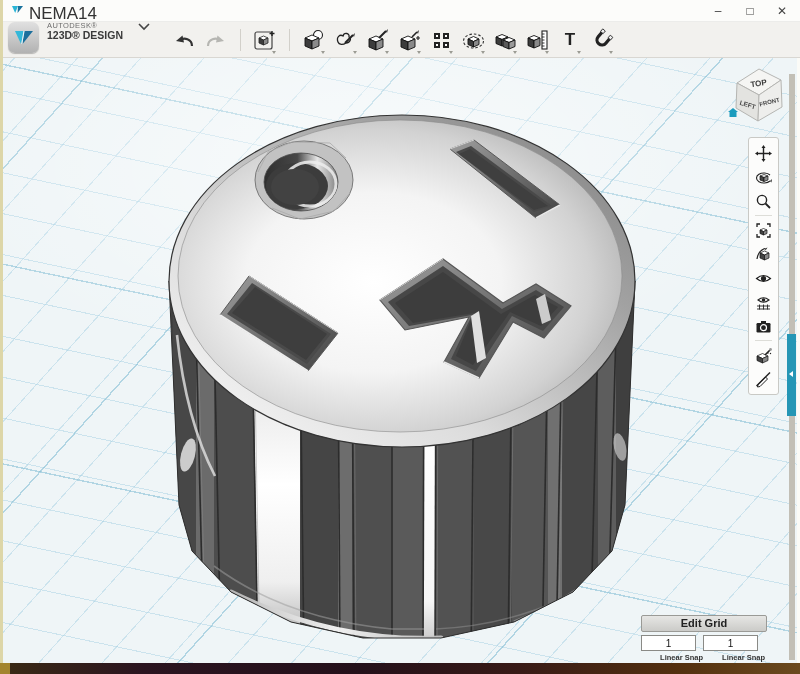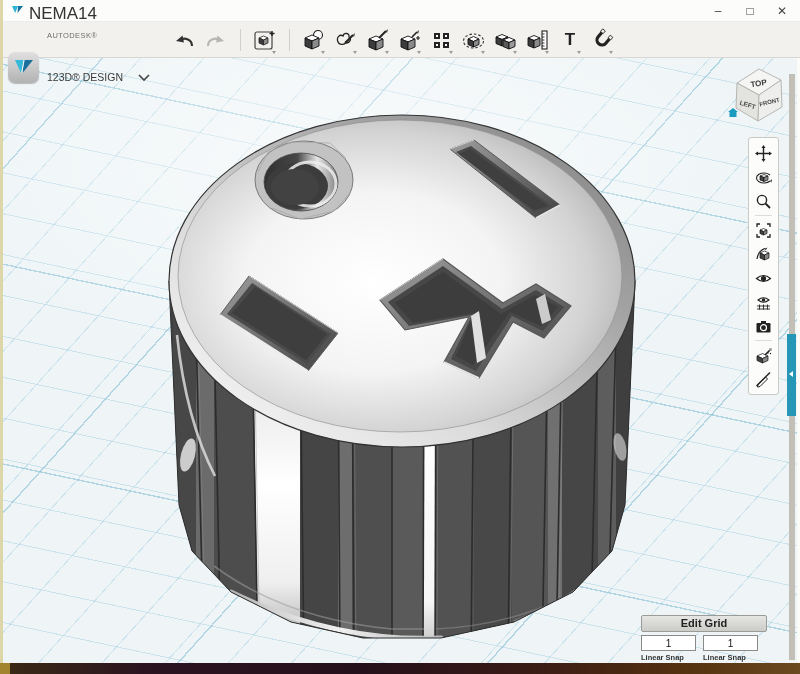--- a/index.html
+++ b/index.html
@@ -15,27 +15,27 @@
     background:#fcfcfa; border-bottom:1px solid #ececea; z-index:50; }
   #titlebar .tlogo { position:absolute; left:9px; top:5px; }
   #titlebar .ttext { position:absolute; left:26px; top:4px; font-size:17px; color:#333; }
   .wbtns { position:absolute; right:2px; top:0; height:22px; display:flex; }
   .wbtn { width:32px; height:22px; display:flex; align-items:center; justify-content:center;
     font-size:12px; color:#444; cursor:default; }
 
   
   #toolbar { position:absolute; left:3px; top:22px; width:797px; height:36px;
     background:#f2f1ee; border-bottom:1px solid #d9d7d2; z-index:50; }
-  #brand { position:absolute; left:5px; top:10px; display:flex; align-items:flex-end; }
+  #brand { position:absolute; left:5px; top:0; display:flex; align-items:flex-start; }
   #logo-tile { width:31px; height:31px; border-radius:7px;
     background:linear-gradient(180deg,#e0e0e0,#b2b2b2); display:flex; align-items:center;
     justify-content:center; box-shadow:0 1px 1px rgba(0,0,0,.25); }
   #brand-text { margin-left:8px; line-height:1.05; }
   #brand-text .b1 { font-size:7.5px; color:#6e6e6e; letter-spacing:.4px; }
-  #brand-text .b2 { font-size:10.5px; font-weight:normal; color:#3a3a3a;margin-top:32px; }
+  #brand-text .b2 { font-size:10.5px; font-weight:bold; color:#3a3a3a; }
   #brand-chev { margin-left:14px; }
 
   #tool-row { position:absolute; left:168px; top:0; height:36px; display:flex;
     align-items:center; gap:6px; }
   .tool-btn { position:relative; width:26px; height:28px; display:flex; align-items:center;
     justify-content:center; }
   .tool-btn .fly { position:absolute; right:2px; bottom:0px; width:0; height:0;
     border-left:2.5px solid transparent; border-right:2.5px solid transparent;
     border-top:3px solid #9b9b93; }
   .tsep { width:1px; height:22px; background:#d2d0ca; margin:0 5px; }
@@ -90,21 +90,21 @@
   
   #grid-panel { position:absolute; left:636px; top:615px; width:132px; z-index:40; }
   #edit-grid-btn { width:126px; height:17px; margin-left:5px;
     background:linear-gradient(180deg,#e6e6e4,#cbcbc8); border:1px solid #9a9a96;
     border-radius:2px; font-size:11px; font-weight:bold; color:#222; text-align:center;
     line-height:15px; }
   .snap-row { display:flex; gap:7px; margin:3px 0 0 5px; }
   .snap-input { width:55px; height:16px; background:#fff; border:1px solid #8a8a86;
     font-size:10px; text-align:center; color:#111; font-family:"Liberation Sans",sans-serif; }
   .snap-labels { display:flex; margin:2px 0 0 5px; }
-  .snap-label { width:62px; font-size:7.5px; font-weight:bold; color:#333; text-align:left; }
+  .snap-label { width:62px; font-size:7.5px; font-weight:bold; color:#333; text-align:right; }
 
   
   #bottom-strip { position:absolute; left:0; top:663px; width:800px; height:11px; z-index:70;
     background:linear-gradient(90deg,#3a2a14 0%,#2b1420 18%,#24101a 45%,#381a16 65%,#53300f 85%,#6b4a1f 100%); }
   #bottom-strip .corner { position:absolute; left:0; top:0; width:10px; height:11px; background:#a3842e; }
 </style>
 </head>
 <body>
 
 <div id="app">

